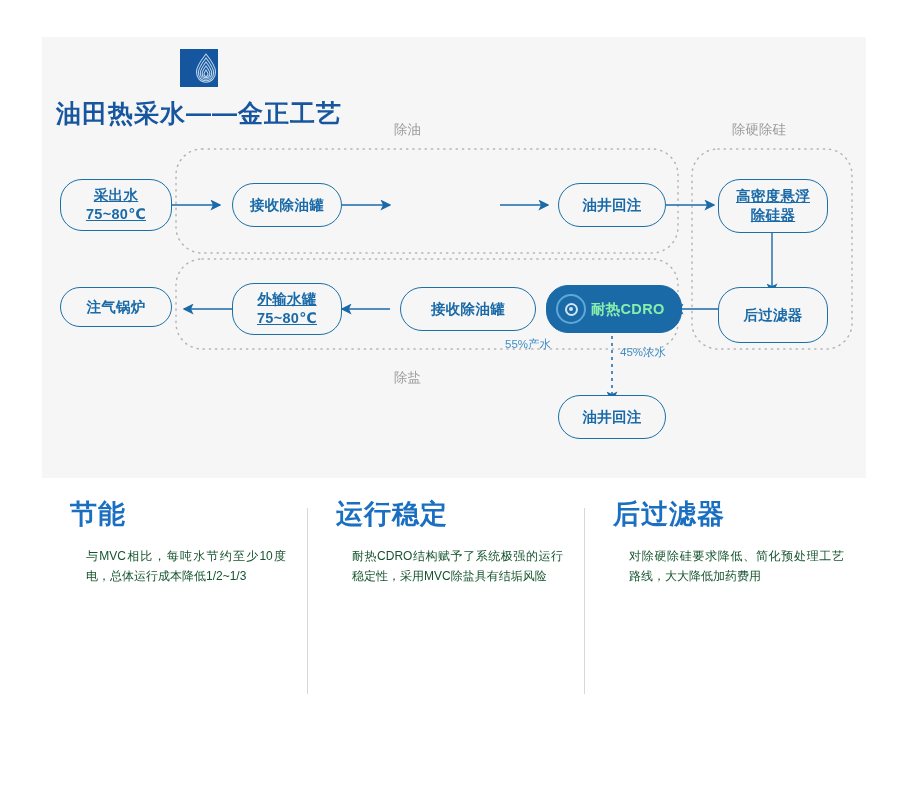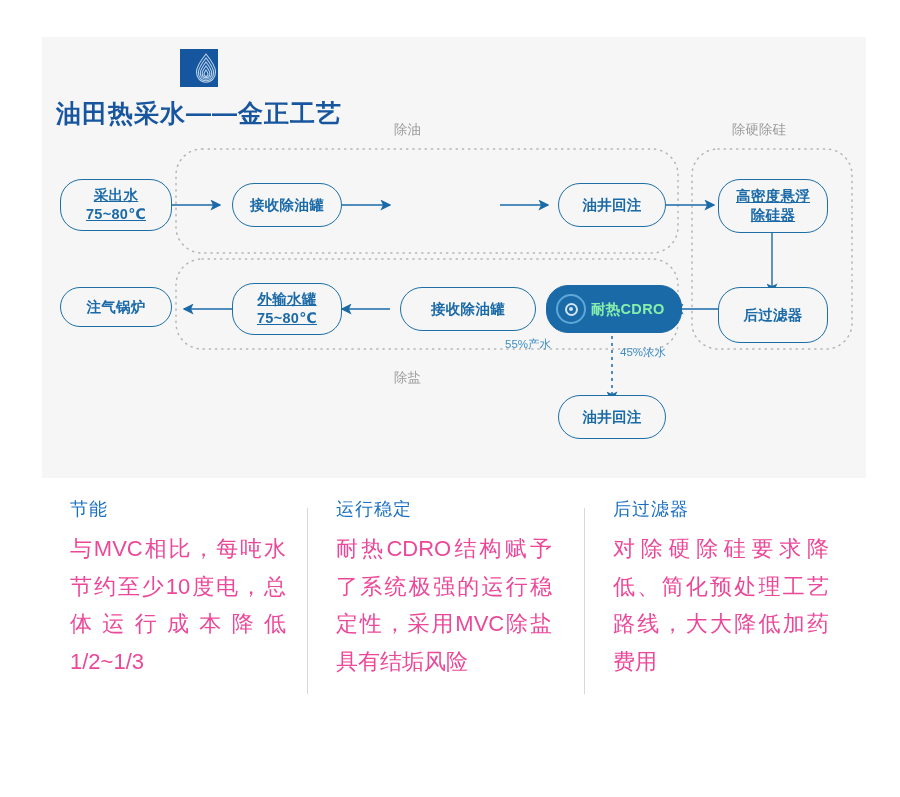--- a/index.html
+++ b/index.html
@@ -75,25 +75,25 @@
     display:flex;
   }
   .feature{position:relative;padding:0 6px 0 28px;box-sizing:border-box;}
   .feature.f1{width:266px;}
   .feature.f2{width:277px;}
   .feature.f3{width:281px;}
   .feature .divider{
     position:absolute;right:0;top:8px;width:1px;height:186px;background:#d8d8d8;
   }
   .feature h3{
-    margin:0 0 10px 0;font-size:18px;font-weight:normal;color:#1a6fc0;
+    margin:0 0 10px 0;font-size:27px;font-weight:bold;color:#1a6fc0;
     letter-spacing:1px;line-height:1.1;
   }
   .feature p{
-    margin:0;font-size:22px;color:#ec4899;line-height:1.72;
+    margin:16px;font-size:12px;color:#14532d;line-height:1.72;
     text-align:justify;text-justify:inter-ideograph;
     max-width:216px;
   }
   .feature.f2 p,.feature.f3 p{max-width:216px;}
 </style>
 </head>
 <body>
 
 <div class="page">
 

